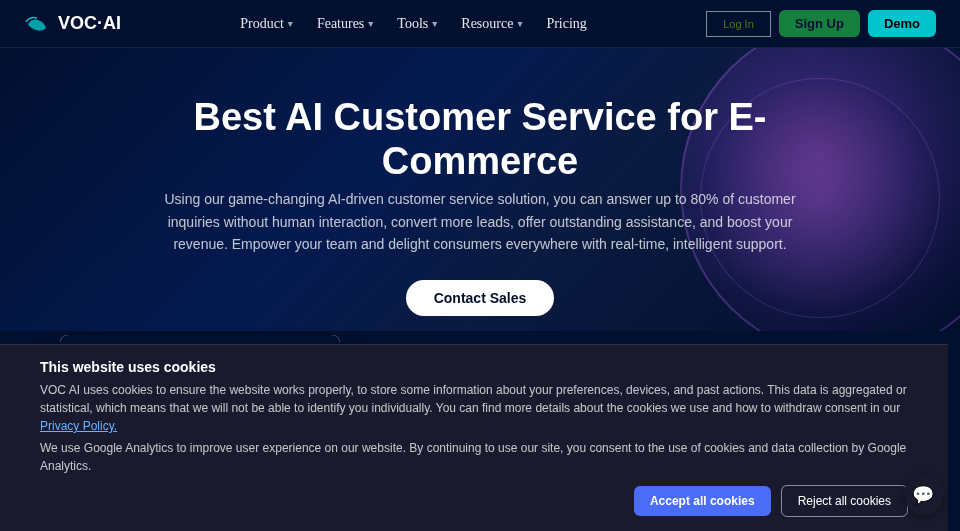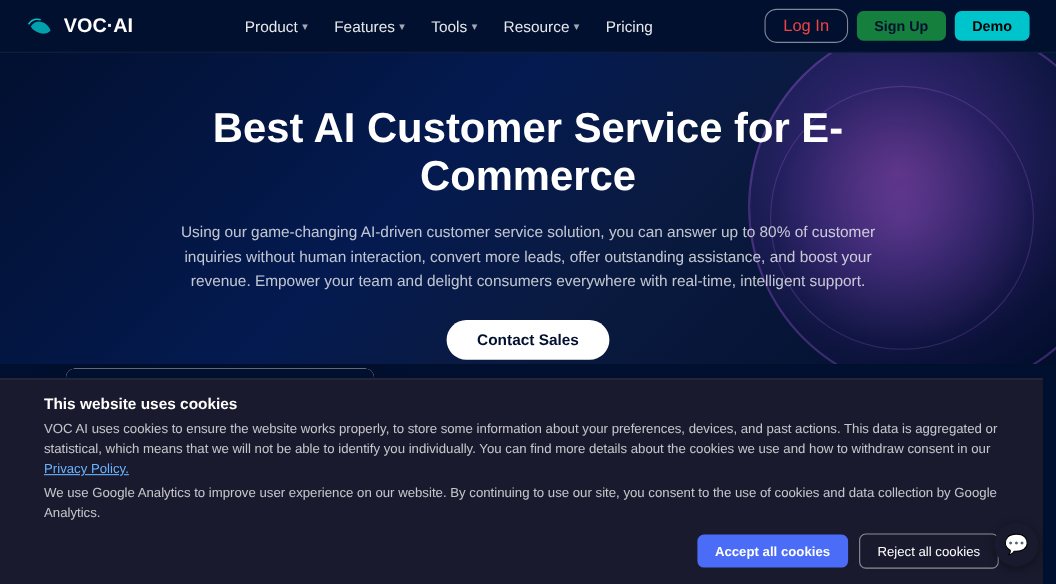--- a/index.html
+++ b/index.html
@@ -29,20 +29,21 @@
     .nav-logo-icon {
       width: 28px;
       height: 20px;
     }
     .nav-links {
       display: flex;
       align-items: center;
       gap: 24px;
       flex: 1;
       justify-content: center;
+      font-family: Liberation Serif, serif;
     }
     .nav-link {
       color: rgba(255,255,255,0.9);
       font-size: 14px;
       cursor: pointer;
       display: flex;
       align-items: center;
       gap: 4px;
       text-decoration: none;
     }
@@ -56,24 +57,24 @@
       cursor: pointer;
     }
     .nav-buttons {
       display: flex;
       gap: 8px;
       align-items: center;
     }
     .btn-login {
       background: transparent;
       border: 1px solid rgba(255,255,255,0.5);
-      color: #ef4444;
+      color: #4d7c0f;
       padding: 6px 16px;
-      border-radius: 11px;
-      font-size: 15px;
+      border-radius: 0;
+      font-size: 11px;
       cursor: pointer;
     }
     .btn-signup {
       background: #15803d;
       border: none;
       color: #021030;
       padding: 6px 16px;
       border-radius: 6px;
       font-size: 13px;
       font-weight: 600;
@@ -118,21 +119,21 @@
       border-radius: 50%;
       background: radial-gradient(circle at 50% 50%, rgba(220,120,255,0.2) 0%, transparent 70%);
       border: 1px solid rgba(200,120,255,0.2);
     }
     .hero h1 {
       color: white;
       font-size: 38px;
       font-weight: 800;
       line-height: 1.15;
       max-width: 680px;
-      margin: 0 auto 16px;
+      margin: 0 auto 5px;
       position: relative;
       z-index: 2;
     }
     .hero-subtitle {
       color: rgba(255,255,255,0.75);
       font-size: 14px;
       line-height: 1.6;
       max-width: 640px;
       margin: 0 auto 24px;
       position: relative;

